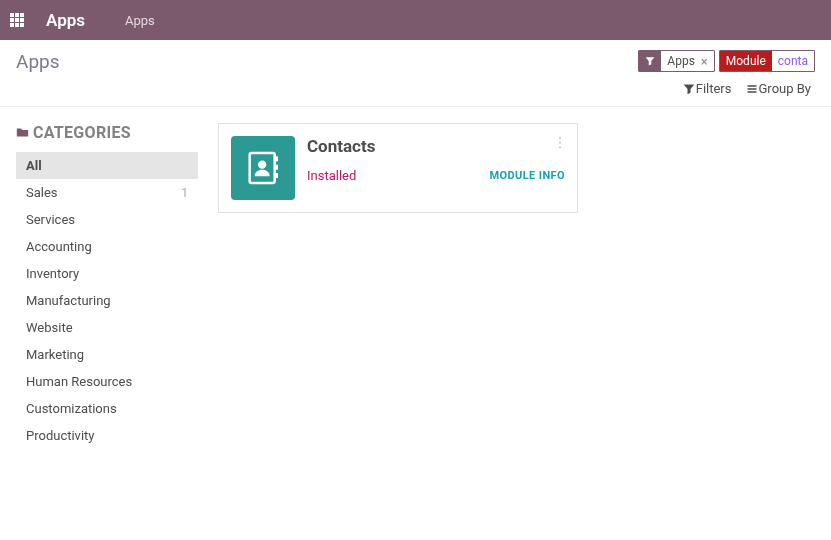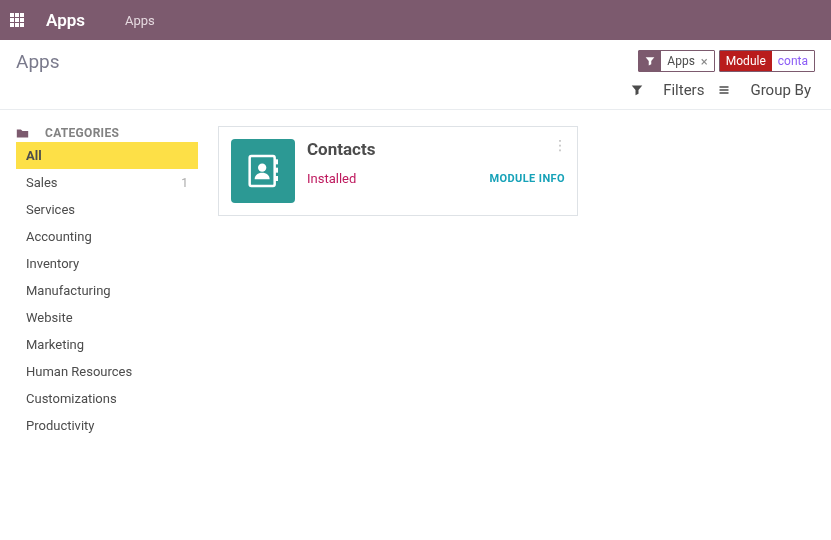--- a/index.html
+++ b/index.html
@@ -113,59 +113,59 @@
       display: flex;
       justify-content: flex-end;
       align-items: center;
       gap: 14px;
       padding-bottom: 10px;
       padding-right: 4px;
     }
     .cp-btn {
       display: flex;
       align-items: center;
-      gap: 20px;
+      gap: 1px;
       color: #4c4c4c;
-      font-size: 15px;
+      font-size: 13px;
       cursor: pointer;
     }
     .cp-btn svg { width: 12px; height: 12px; fill: #4c4c4c; }
 
     
     .main {
       display: flex;
       height: calc(100% - 40px - 74px);
     }
     .sidebar {
       width: 198px;
       padding: 16px 0 0 16px;
       flex-shrink: 0;
     }
     .sidebar-header {
       display: flex;
       align-items: center;
-      gap: 16px;
+      gap: 4px;
       color: #828282;
-      font-size: 12px;
+      font-size: 16px;
       font-weight: 700;
       letter-spacing: 0.3px;
-      margin-bottom: 2px;
+      margin-bottom: 10px;
     }
     .sidebar-header svg { width: 13px; height: 13px; fill: #7C5A6E; }
     .cat-item {
       display: flex;
       justify-content: space-between;
       align-items: center;
       padding: 6px 10px;
       font-size: 13px;
       color: #4c4c4c;
       cursor: pointer;
     }
     .cat-item.selected {
-      background: #fde047;
+      background: #e5e5e5;
       font-weight: 700;
     }
     .cat-count { color: #aaa; font-size: 12px; }
 
     .content {
       flex: 1;
       padding: 16px 20px;
     }
     .module-card {
       width: 360px;

